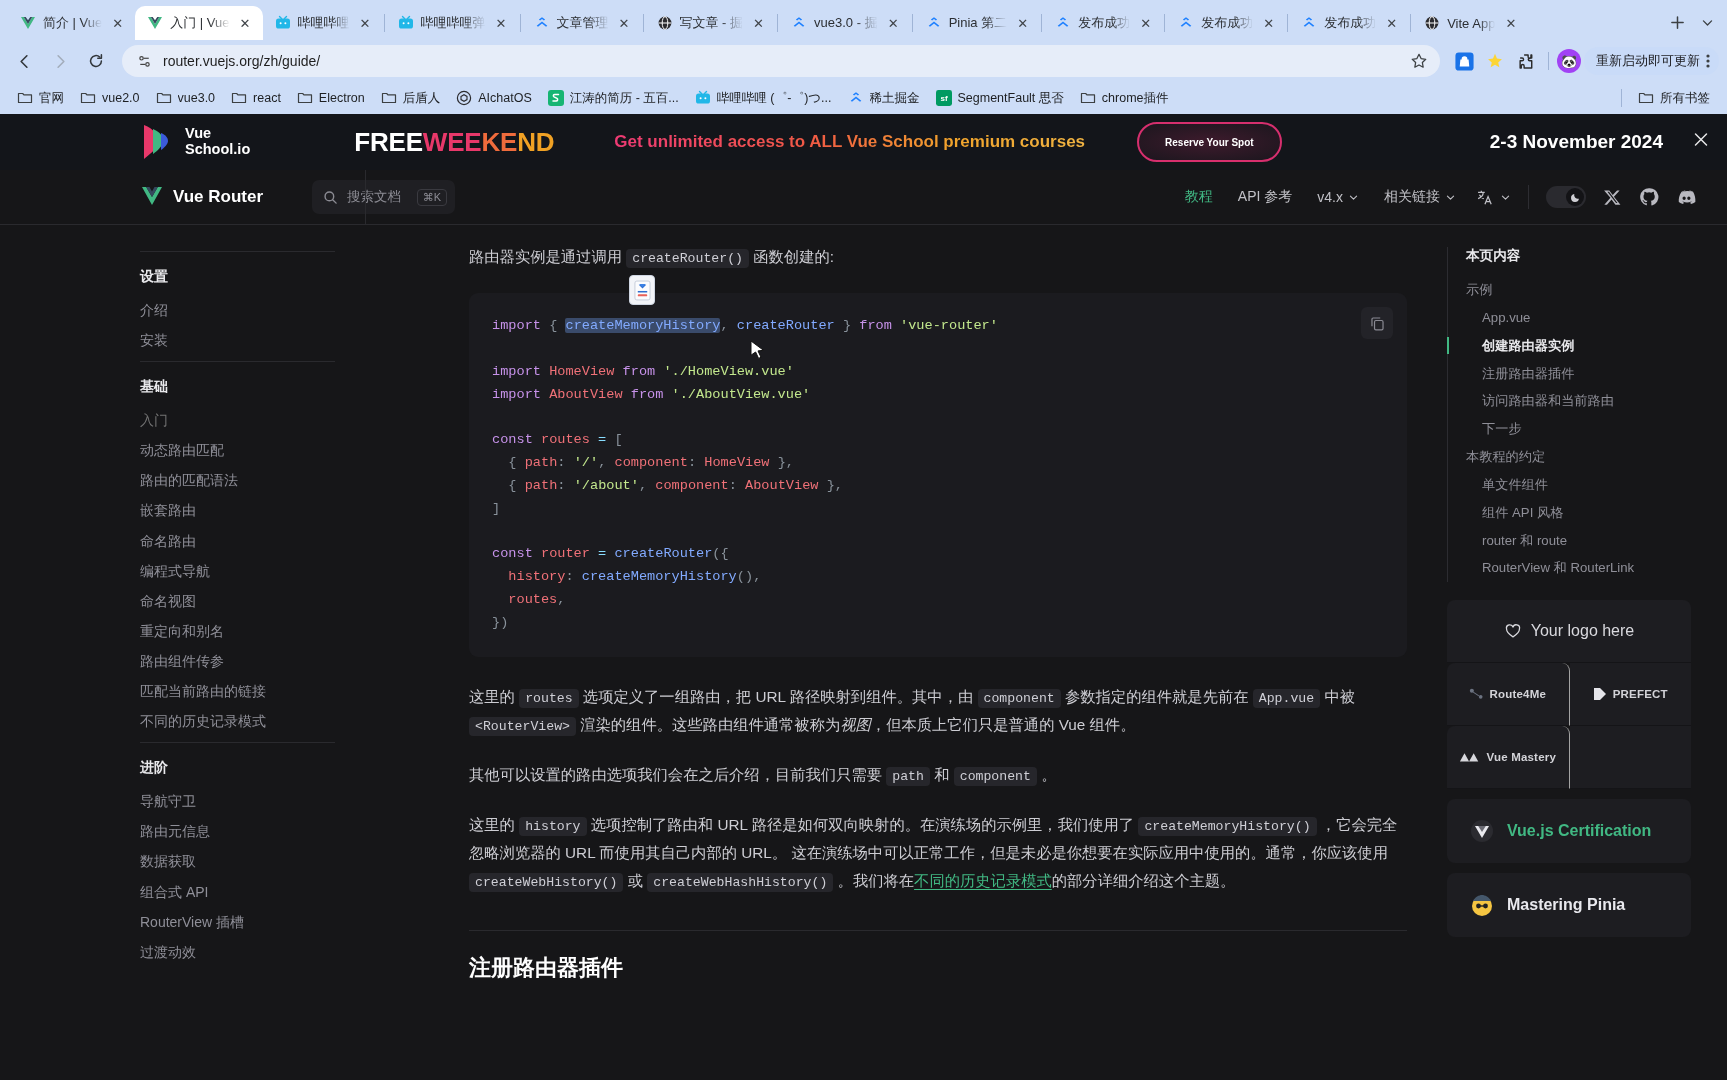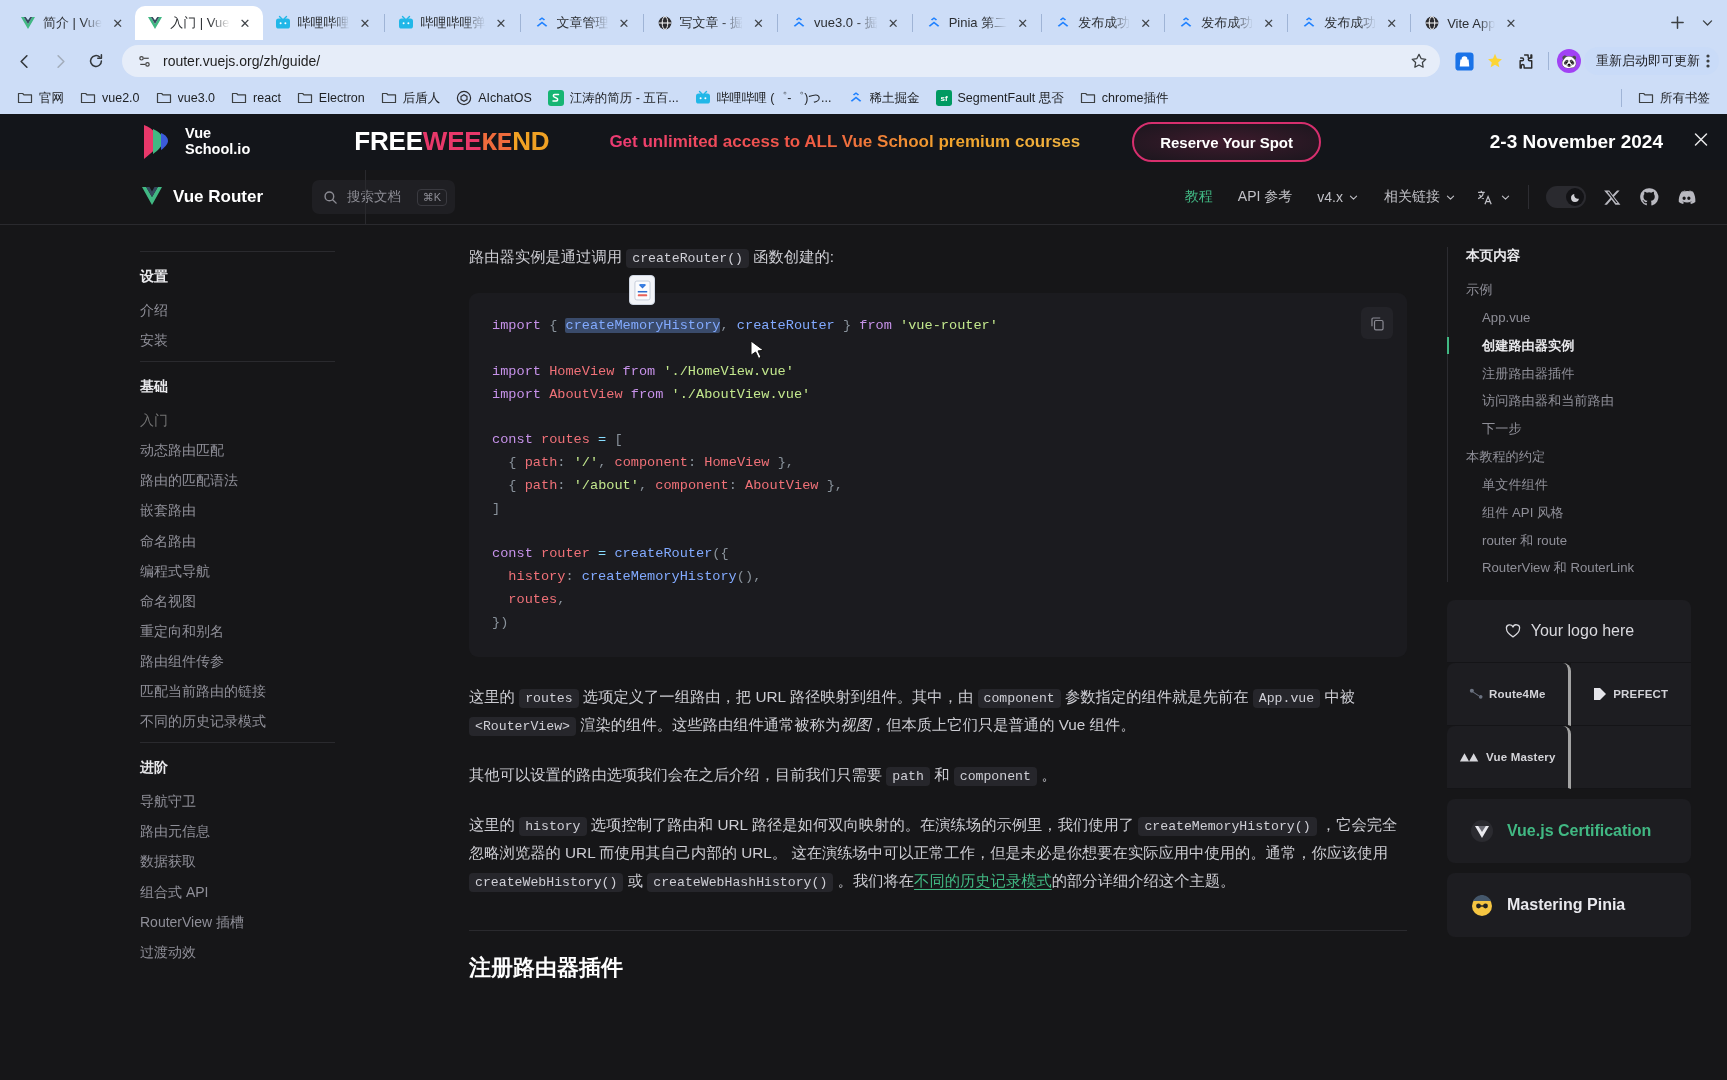--- a/index.html
+++ b/index.html
@@ -84,31 +84,31 @@
   
   #promo {
     height: 56px; background: #13151a; display: flex; align-items: center;
     padding: 0 18px 0 140px; gap: 0; position: relative;
   }
   #promo-logo { display: flex; align-items: center; gap: 11px; }
   #promo-logo .vs-name { font-size: 14.5px; font-weight: 700; color: #fff; line-height: 1.08; }
   #free-weekend { margin-left: 104px; font-size: 26px; font-weight: 800; letter-spacing: -0.2px; }
   #free-weekend .w-free { color: #fff; }
   #free-weekend .w-wee { color: #e8386a; }
-  #free-weekend .w-ke { color: #ef6b3c; font-family: Liberation Mono, monospace; }
+  #free-weekend .w-ke { color: #ef6b3c; }
   #free-weekend .w-nd { color: #f0a124; text-align: center; }
   #promo-tagline {
     margin-left: 60px; font-size: 17px; font-weight: 700;
     background: linear-gradient(90deg,#ee3a74 0%,#f05a44 42%,#f1a42c 72%,#f0b342 100%);
     -webkit-background-clip: text; background-clip: text; color: transparent;
     white-space: nowrap;
   }
   #reserve-btn {
     margin-left: 52px; height: 40px; padding: 0 26px; border-radius: 20px;
-    border: 2px solid #d62f6e; color: #fff; font-size: 15px; font-weight: 700;
+    border: 2px solid #d62f6e; color: #fff; font-size: 10px; font-weight: 700;
     display: flex; align-items: center; white-space: nowrap;
     background: radial-gradient(ellipse at center, rgba(214,47,110,0.22), rgba(214,47,110,0.04));
   }
   #promo-date { margin-left: auto; margin-right: 46px; font-size: 19px; font-weight: 700; color: #fff; white-space: nowrap; }
   #promo-close { position: absolute; right: 16px; top: 50%; transform: translateY(-50%); color: #e6e6e8; font-size: 20px; }
 
   
   #docs-nav {
     height: 55px; display: flex; align-items: center;
     border-bottom: 1px solid #2a2a2e; position: relative;
@@ -205,21 +205,21 @@
   .toc-item.active { color: #e9e9ec; font-weight: 600; }
   .toc-marker { position: absolute; left: -1px; width: 2px; height: 17px; background: #41b883; }
 
   #sponsors { margin-top: 18px; }
   .sponsor-card {
     background: #1d1d21; height: 63px; display: flex; align-items: center;
     justify-content: center; border-bottom: 1px solid #141417;
   }
   .sponsor-card:first-child { border-radius: 8px 8px 0 0; }
   #sponsors .grid2 { display: flex; }
-  #sponsors .grid2 .sponsor-card { flex: 1; border-right: 3px solid #a3a3a3; }
+  #sponsors .grid2 .sponsor-card { flex: 1; border-right: 1px solid #a3a3a3; }
   #sponsors .grid2 .sponsor-card:last-child { border-right: none; }
   .your-logo { display: flex; align-items: flex-end; gap: 9px; color: #d9d9de; font-size: 16px; }
   .sp-label { font-size: 11.5px; font-weight: 700; color: #d3d3d8; letter-spacing: .2px; }
   .big-card {
     margin-top: 10px; background: #1d1d21; border-radius: 8px; height: 64px;
     display: flex; align-items: center; gap: 12px; padding: 0 22px;
   }
   .big-card .bc-text { font-size: 16px; font-weight: 700; color: #e9e9ee; }
   .big-card.cert .bc-text { color: #41b883; }
 </style>

